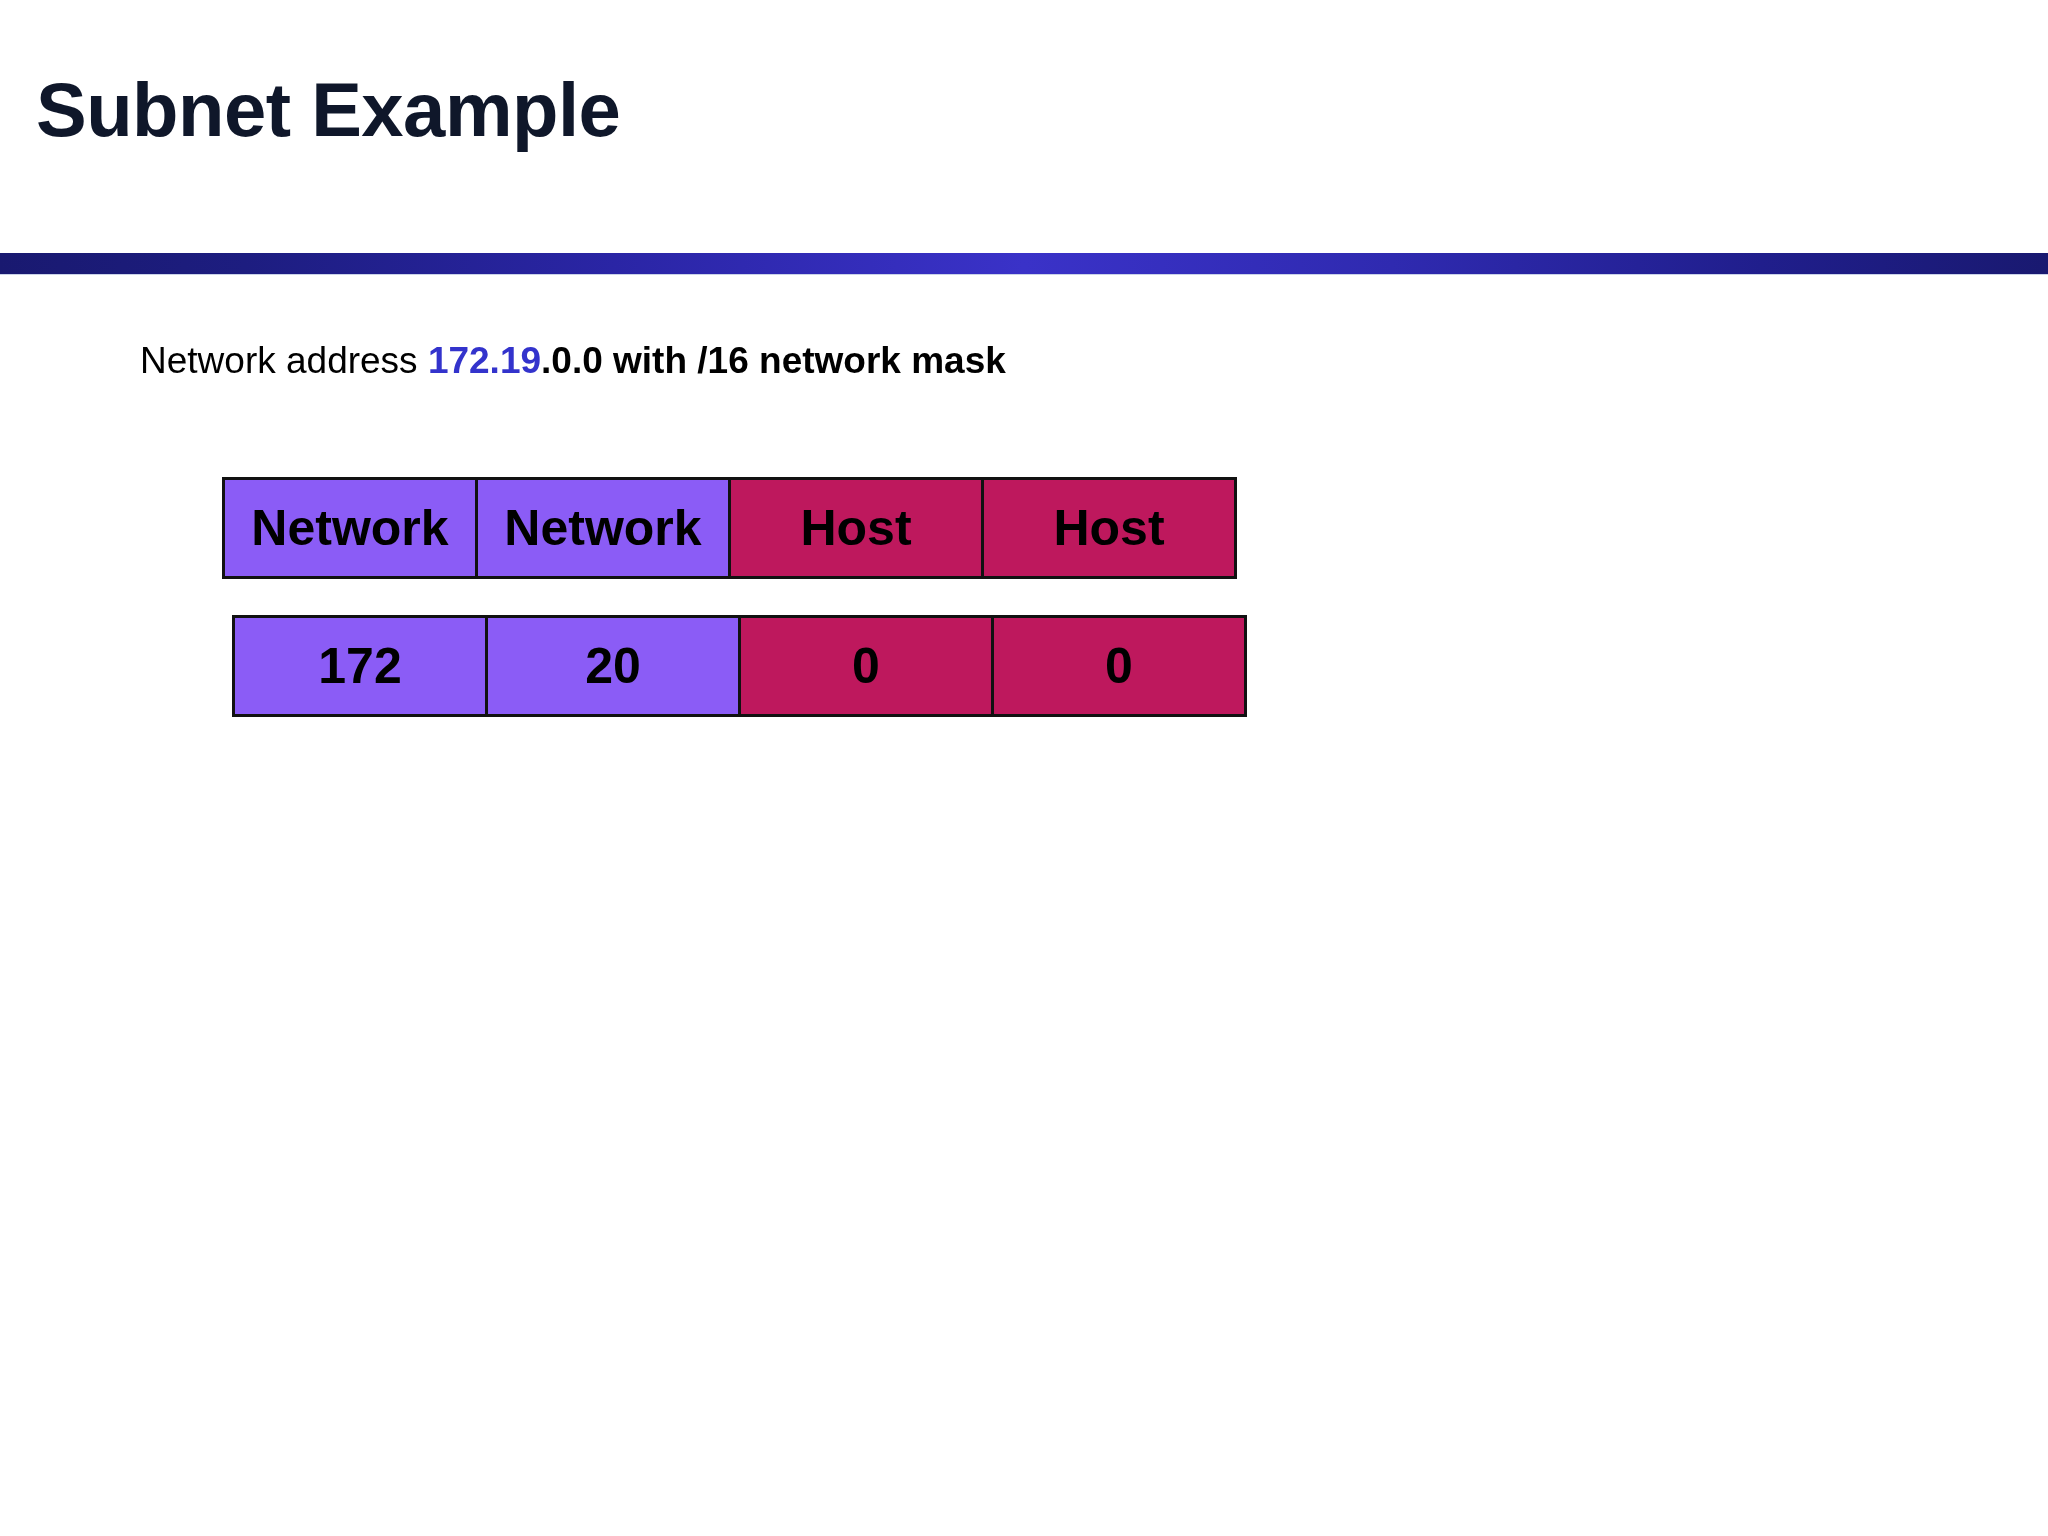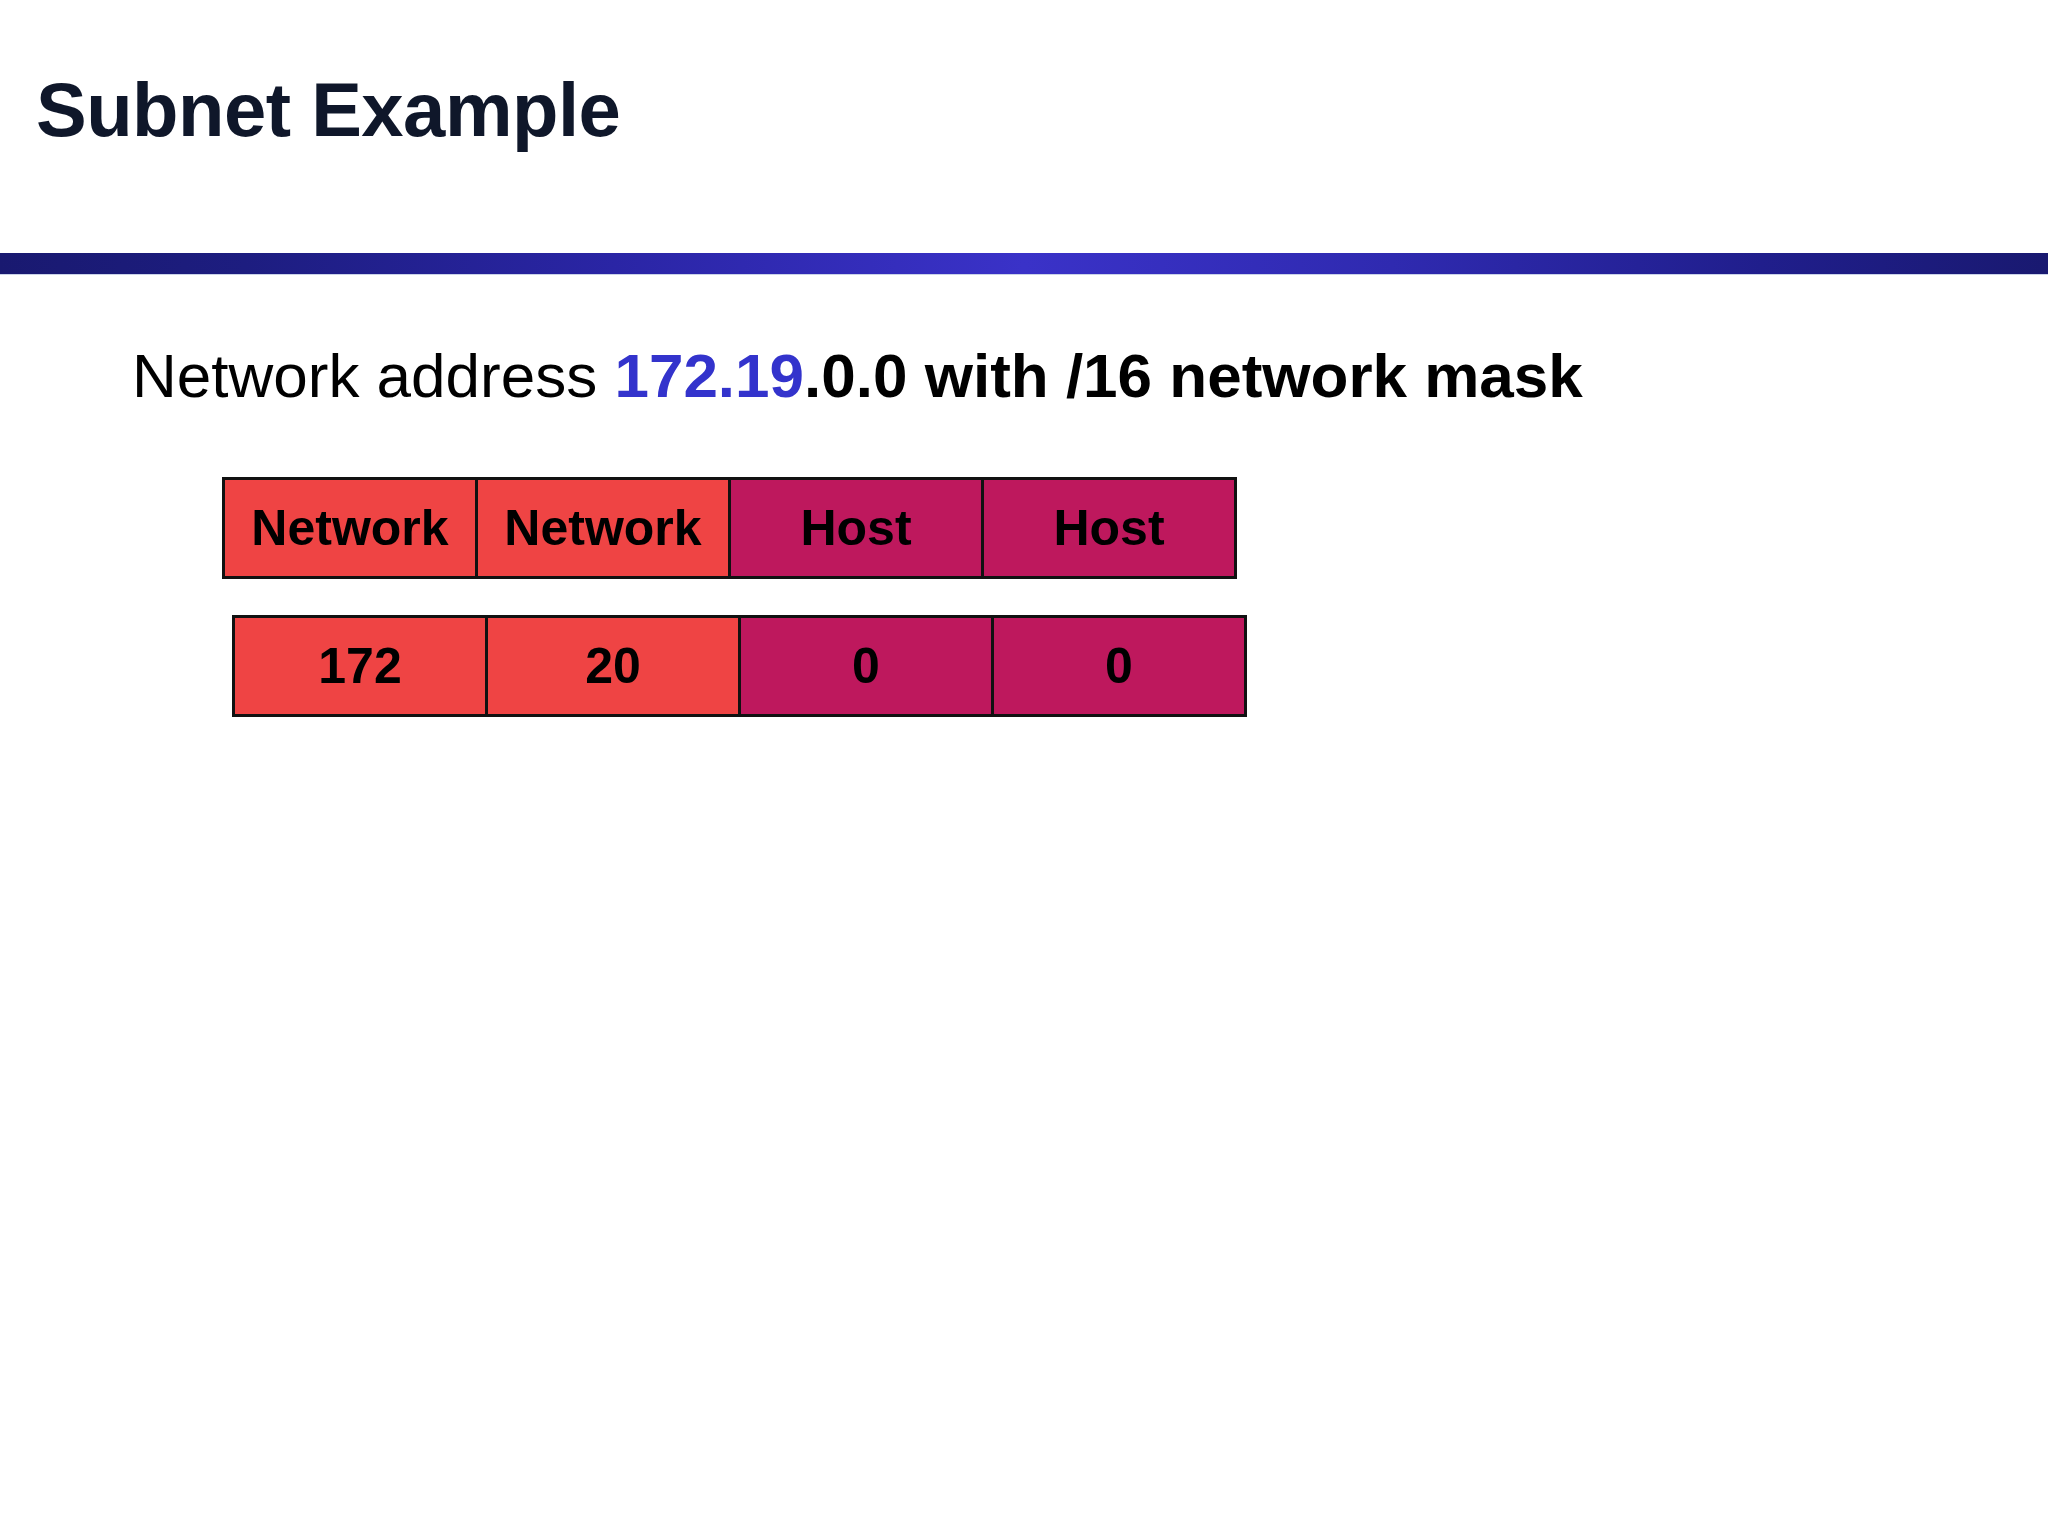--- a/index.html
+++ b/index.html
@@ -42,23 +42,23 @@
         #3a32c8 50%,
         #2f2ab0 68%,
         #201e8c 86%,
         #191970 100%);
     box-shadow: 0 1px 0 0 #c9d2e8;
   }
 
   
   .addr-line {
     position: absolute;
-    left: 132px;
+    left: 140px;
     top: 340px;
-    font-size: 62px;
+    font-size: 37px;
     line-height: 1.15;
     color: #000000;
     white-space: nowrap;
   }
   .addr-plain { font-weight: normal; }
   .addr-hl { font-weight: bold; color: #3333cc; }
   .addr-bold { font-weight: bold; color: #000000; }
 
   
   .octet-table {
@@ -74,21 +74,21 @@
     text-align: center;
     vertical-align: middle;
     font-size: 50px;
     font-weight: bold;
     color: #000000;
     padding: 0;
   }
   #header-row-table td { height: 96px; }
   #value-row-table  td { height: 96px; text-align: center; }
 
-  .cell-network { background: #ef4444; }
+  .cell-network { background: #8b5cf6; }
   .cell-host    { background: #be185d; }
 
   .w-net1 { width: 250px; }
   .w-net2 { width: 250px; }
   .w-host1 { width: 250px; }
   .w-host2 { width: 250px; }
 </style>
 </head>
 <body>
 

